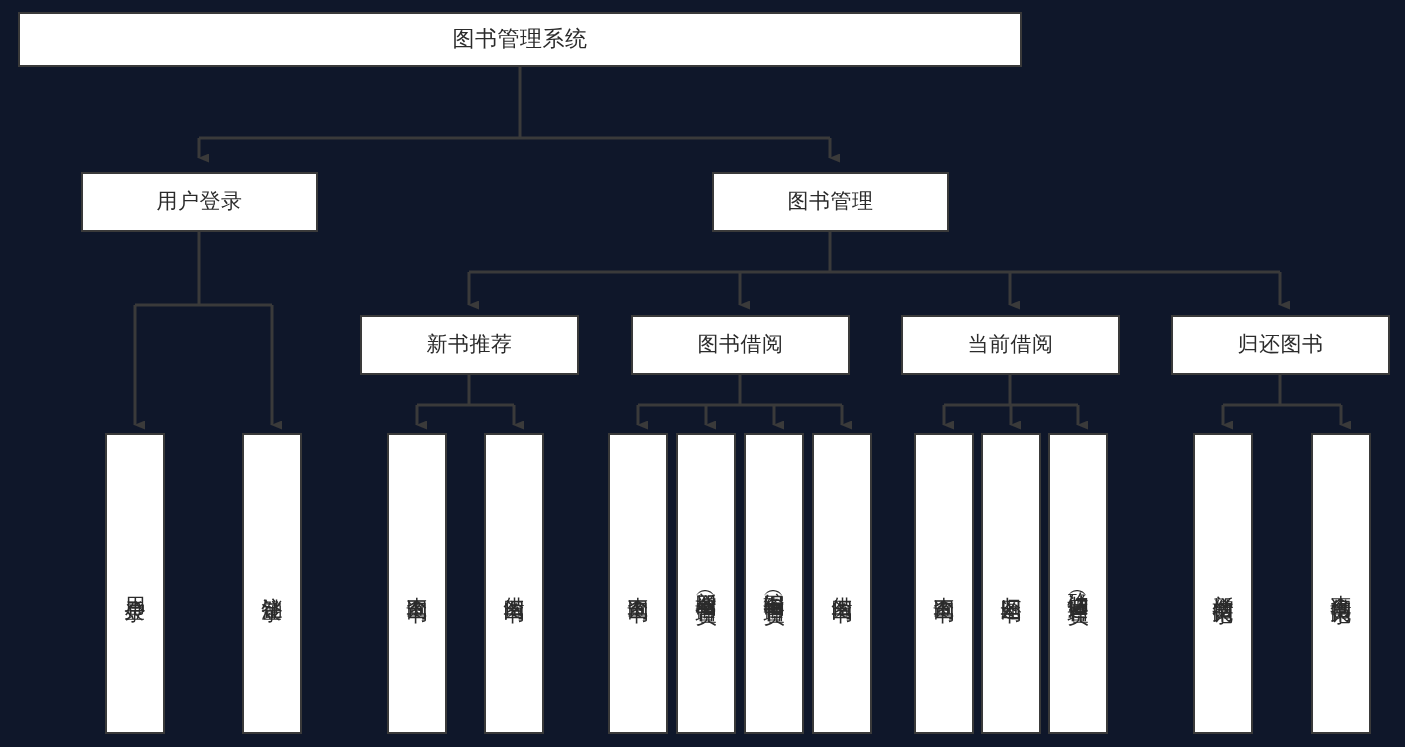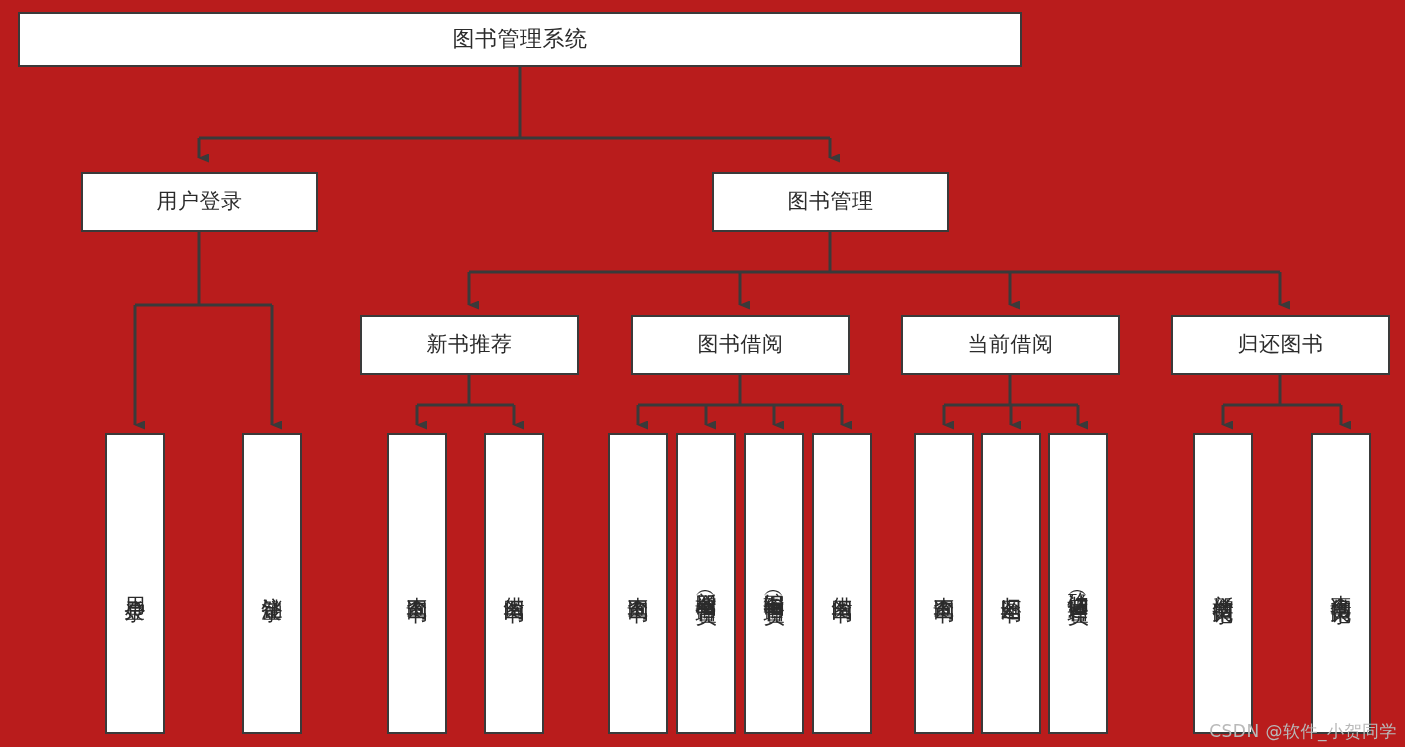--- a/index.html
+++ b/index.html
@@ -8,21 +8,21 @@
     padding: 0;
     background: #ffffff;
   }
   body {
     font-family: "DejaVu Sans", "Liberation Sans", sans-serif;
   }
   #diagram-canvas {
     position: relative;
     width: 1405px;
     height: 747px;
-    background: #b91c1c;
+    background: #0f172a;
     overflow: hidden;
   }
   #edge-layer {
     position: absolute;
     left: 0;
     top: 0;
     width: 1405px;
     height: 747px;
     pointer-events: none;
   }
@@ -206,15 +206,14 @@
   </div>
 
   <div class="node vert" style="left:1193px; top:433px; width:60px; height:301px;">
     <span class="node-label">新增借阅记录</span>
   </div>
 
   <div class="node vert" style="left:1311px; top:433px; width:60px; height:301px;">
     <span class="node-label">查询借阅记录</span>
   </div>
 
-  <div class="watermark">CSDN @软件_小贺同学</div>
 
 </div>
 
 </body></html>

